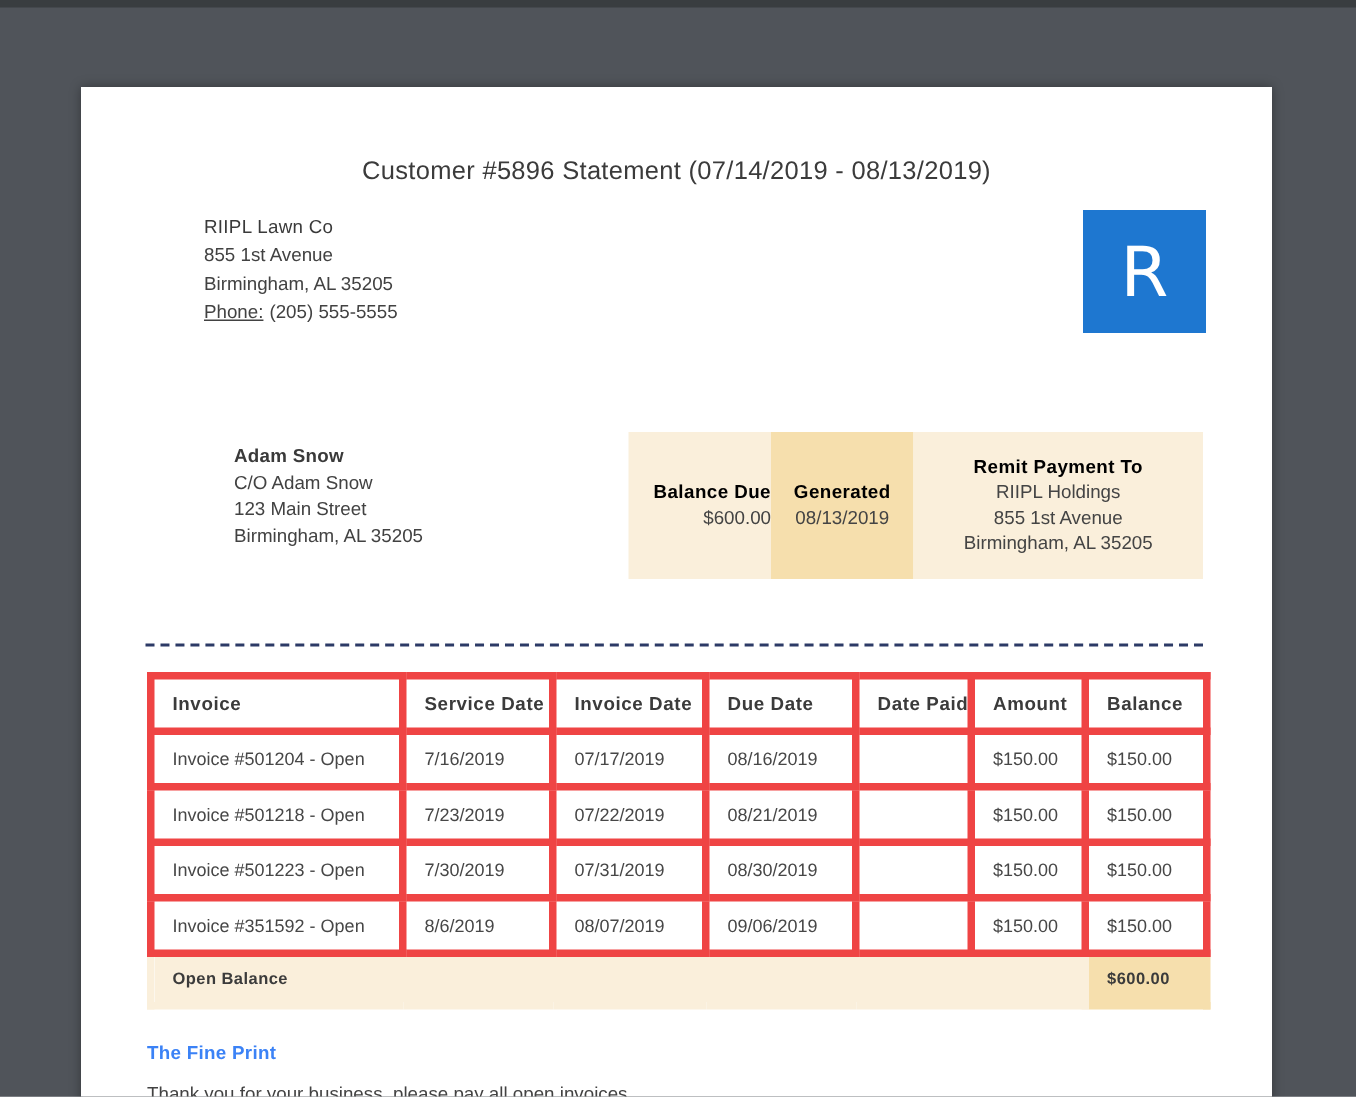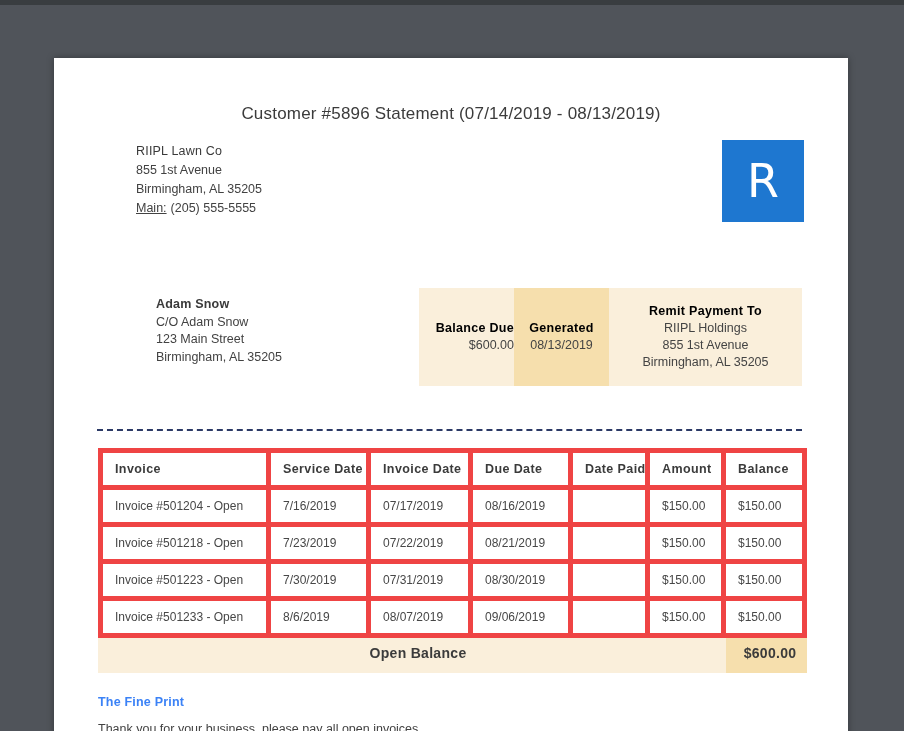--- a/index.html
+++ b/index.html
@@ -79,23 +79,22 @@
     overflow: hidden; white-space: nowrap;
   }
   .invoice-table th {
     font-size: 12.5px; font-weight: bold; color: #3b3b3b;
     letter-spacing: 0.4px;
   }
   .footer-row td {
     height: 35px;
     background: #faefdb;
     font-weight: bold; color: #3b3b3b;
-    font-size: 14px; letter-spacing: 0.3px;
+    font-size: 11px; letter-spacing: 0.3px;
     border-color: #faefdb;
-    text-align: center;
   }
   .footer-row td.footer-value { background: #f6dfad; border-color: #f6dfad; }
   .fine-print-heading {
     position: absolute; left: 44px; top: 637px;
     font-size: 12.5px; font-weight: bold; color: #3b82f6; letter-spacing: 0.2px;
   }
   .fine-print-text {
     position: absolute; left: 44px; top: 664px;
     font-size: 12.5px; color: #424242;
   }
@@ -107,21 +106,21 @@
   <div class="viewer-top-bar"></div>
 
   <div class="page">
 
     <div class="doc-title">Customer #5896 Statement (07/14/2019 - 08/13/2019)</div>
 
     <div class="company-block">
       <div class="company-name">RIIPL Lawn Co</div>
       <div>855 1st Avenue</div>
       <div>Birmingham, AL 35205</div>
-      <div><span class="phone-label">Main:</span><span>(205) 555-5555</span></div>
+      <div><span class="phone-label">Phone:</span><span>(205) 555-5555</span></div>
     </div>
 
     <div class="logo" style="background: rgb(30, 119, 208);">
       <span class="logo-letter">R</span>
     </div>
 
     <div class="customer-block">
       <div class="customer-name">Adam Snow</div>
       <div>C/O Adam Snow</div>
       <div>123 Main Street</div>
@@ -190,21 +189,21 @@
         <tr>
           <td>Invoice #501223 - Open</td>
           <td>7/30/2019</td>
           <td>07/31/2019</td>
           <td>08/30/2019</td>
           <td></td>
           <td>$150.00</td>
           <td>$150.00</td>
         </tr>
         <tr>
-          <td>Invoice #501233 - Open</td>
+          <td>Invoice #351592 - Open</td>
           <td>8/6/2019</td>
           <td>08/07/2019</td>
           <td>09/06/2019</td>
           <td></td>
           <td>$150.00</td>
           <td>$150.00</td>
         </tr>
         <tr class="footer-row">
           <td colspan="6">Open Balance</td>
           <td class="footer-value">$600.00</td>

